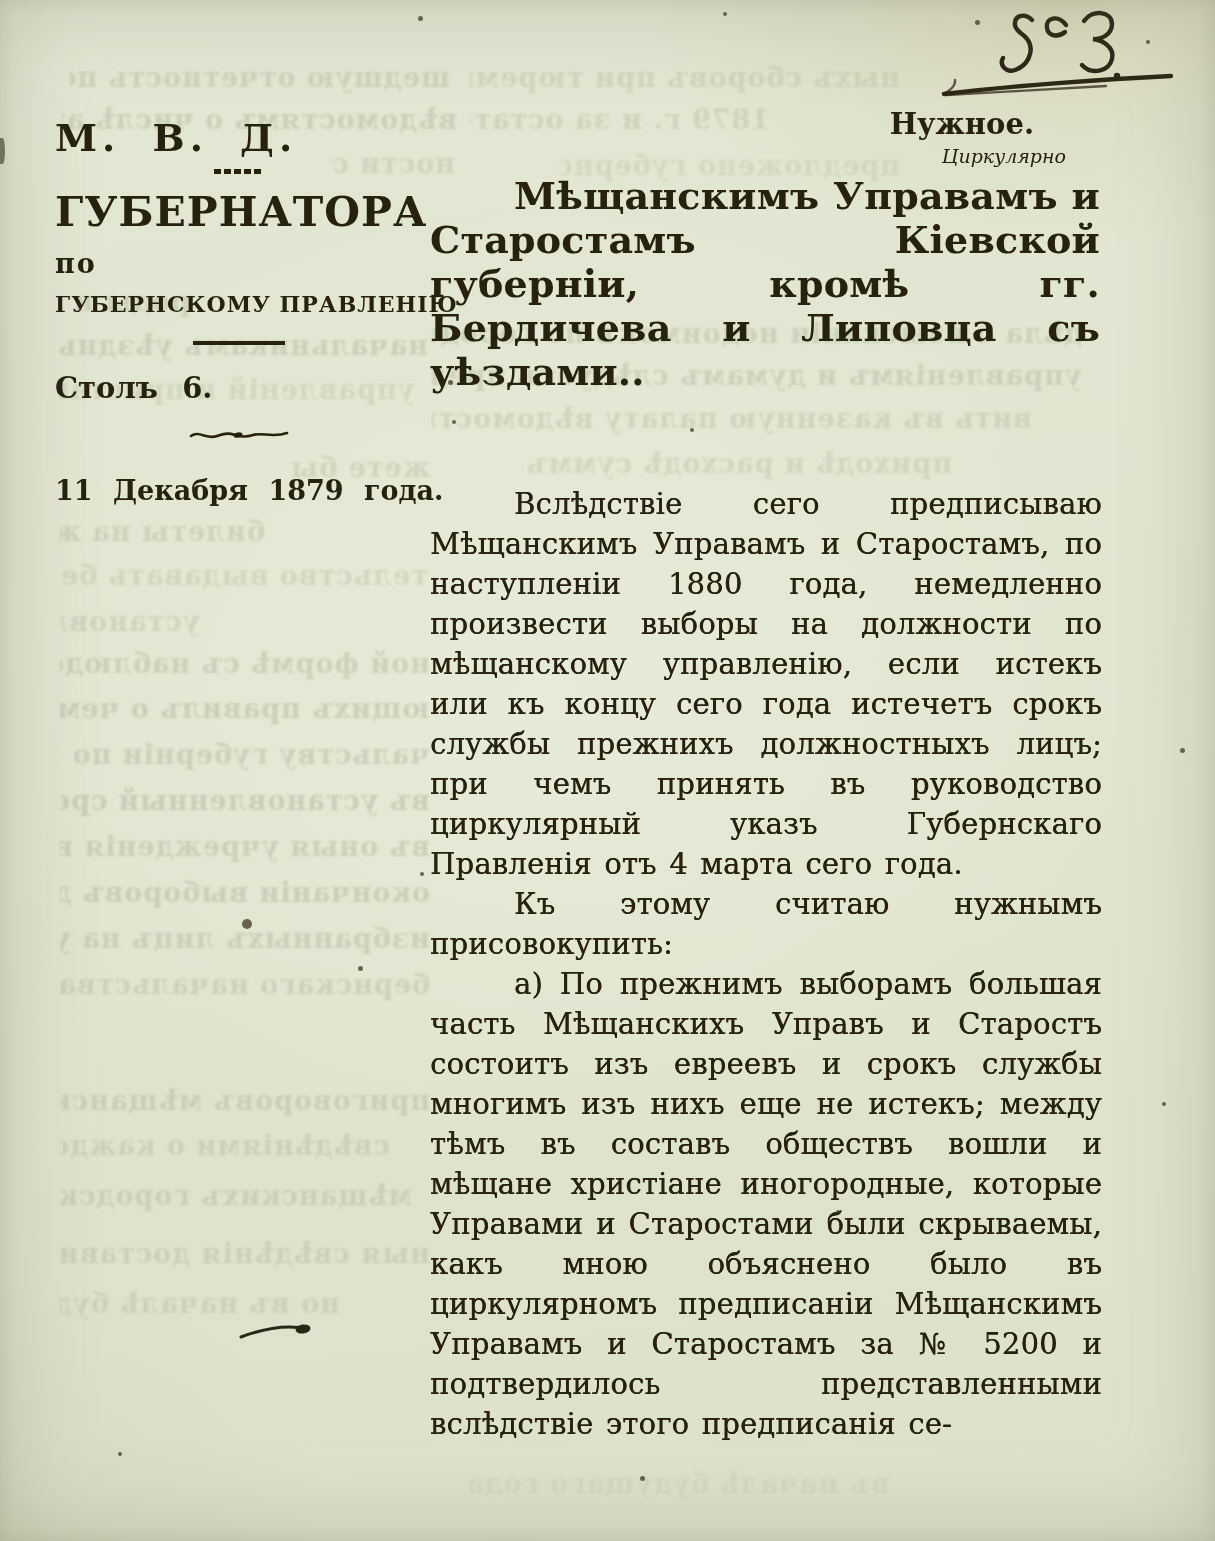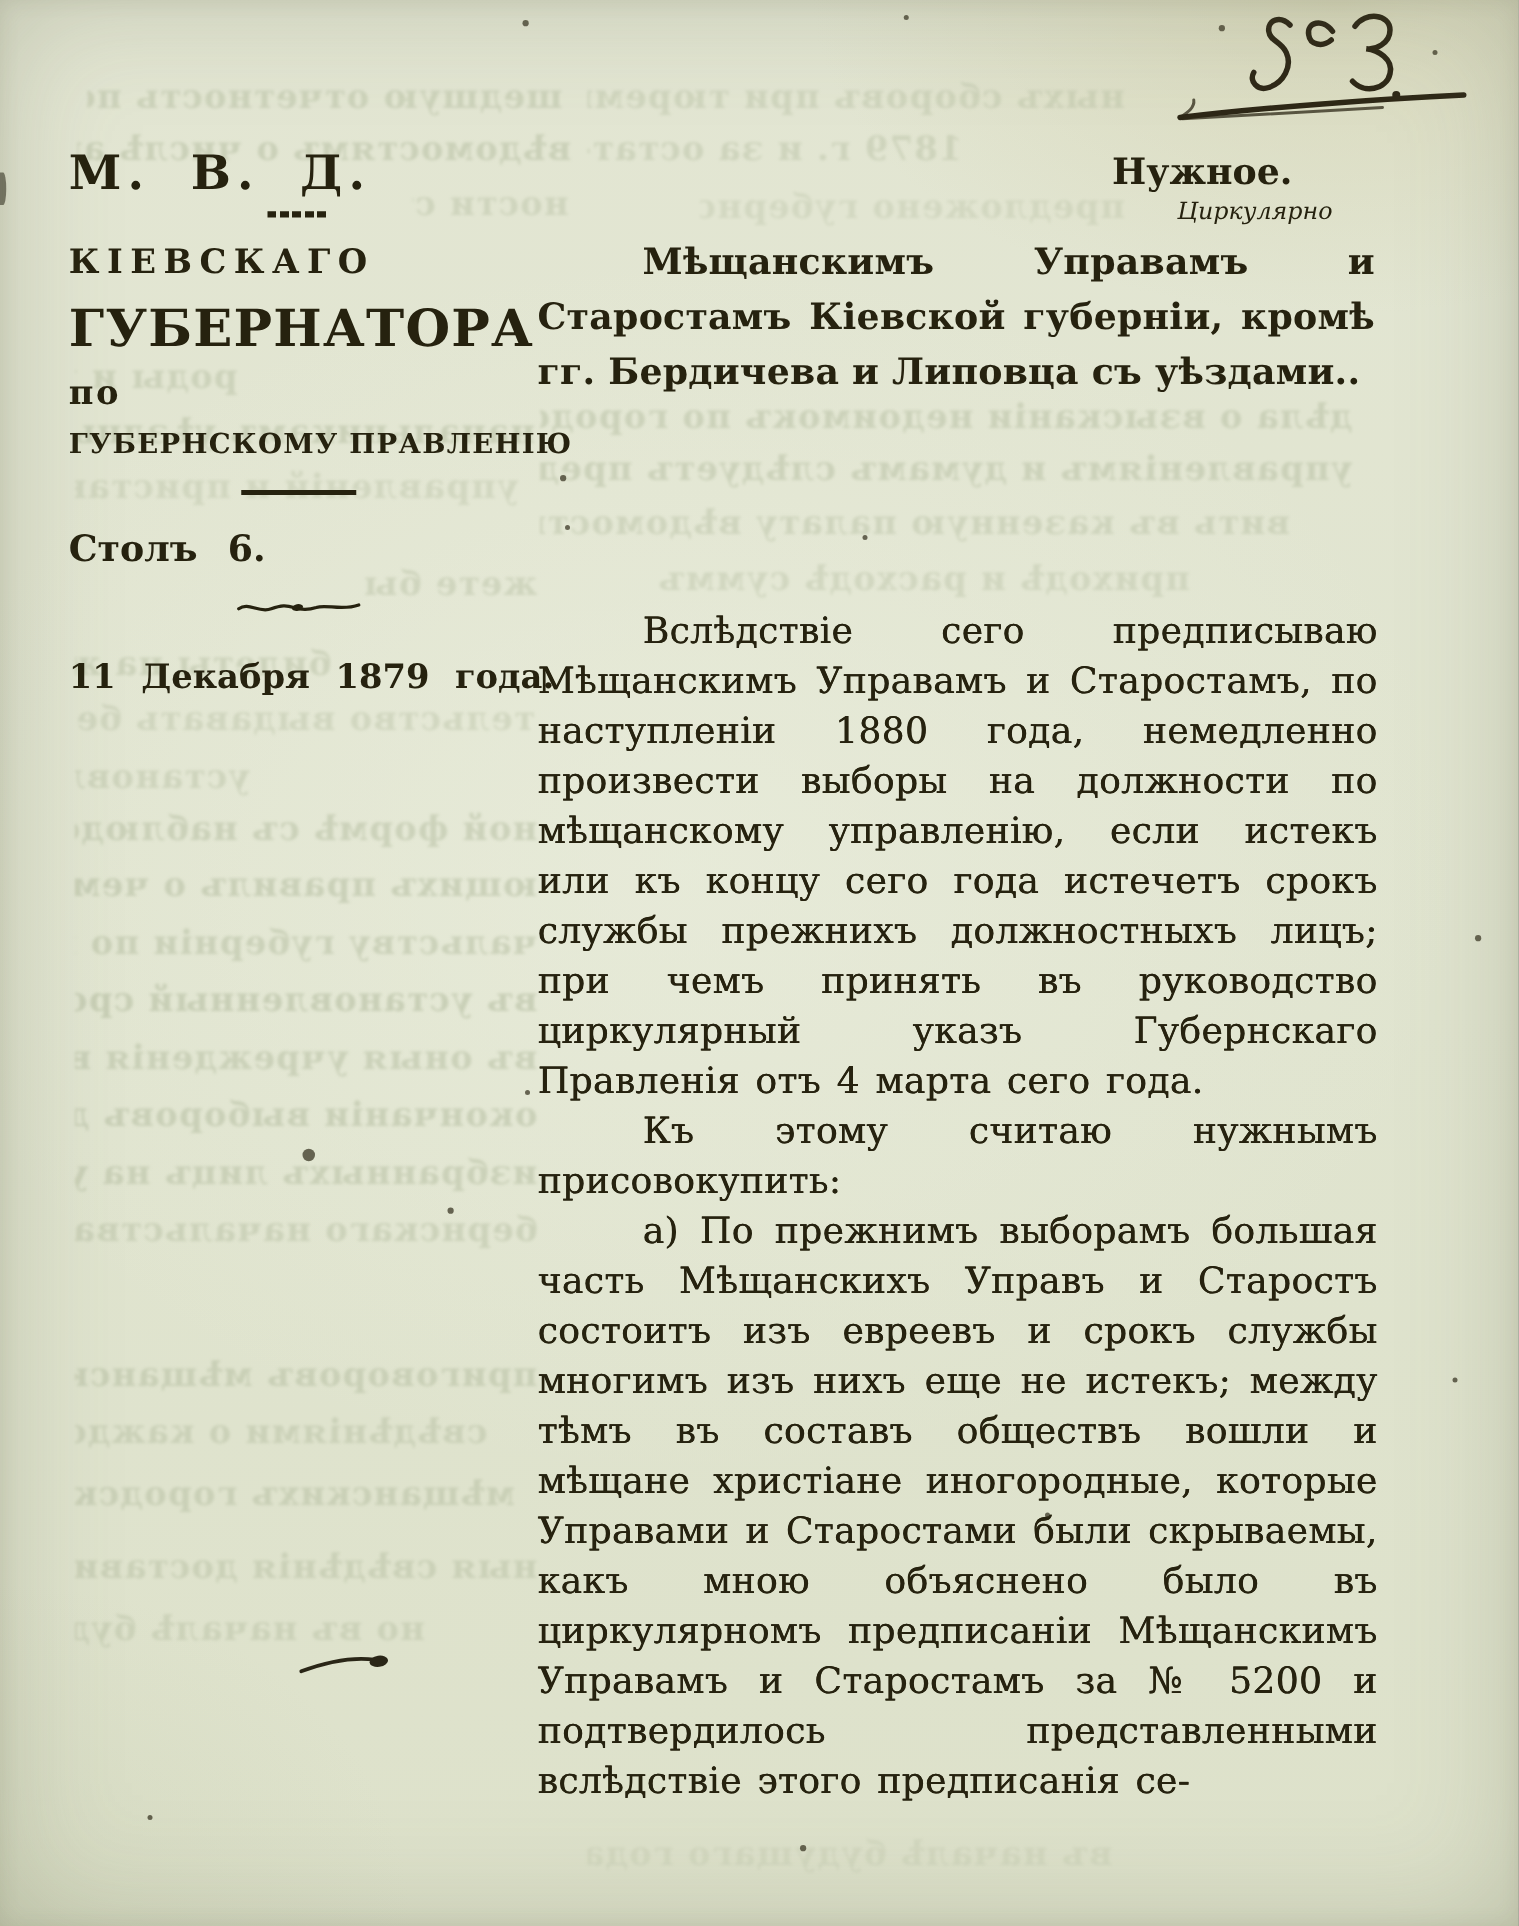--- a/index.html
+++ b/index.html
@@ -56,24 +56,24 @@
   .lh-desk{margin-top:26px;font-size:29px;font-weight:bold;word-spacing:14px;}
   .squiggle{display:block;margin:22px auto 0;}
   .sq-stroke{fill:none;stroke:var(--ink);stroke-width:2.6;stroke-linecap:round;}
   .sq-dot{fill:var(--ink);}
   .lh-date{margin-top:32px;font-size:27px;font-weight:bold;word-spacing:11px;white-space:nowrap;}
   .lh-number-wrap{margin-top:26px;}
   .lh-number{display:inline-block;font-size:30px;font-weight:bold;word-spacing:18px;
     border-bottom:3.5px solid var(--ink);padding:0 26px 8px;}
 
   
-  .doc-header{position:absolute;left:430px;top:120px;width:670px;z-index:2;}
+  .doc-header{position:absolute;left:430px;top:107px;width:670px;z-index:2;}
   .urgency{text-align:right;padding-right:66px;font-size:29px;font-weight:bold;}
   .circular{text-align:right;padding-right:34px;font-size:19px;font-style:italic;margin-top:4px;font-weight:500;}
-  .address{margin:7px 0 0;font-size:29px;line-height:44px;font-weight:bold;
+  .address{margin:7px 0 0;font-size:38px;line-height:44px;font-weight:bold;
     text-align:justify;text-indent:84px;letter-spacing:.2px;}
 
   
   .doc-body{position:absolute;left:430px;top:484px;width:672px;z-index:2;
     font-size:29px;line-height:40px;text-align:justify;letter-spacing:.2px;word-spacing:3px;
     text-shadow:.3px 0 0 currentColor;}
   .doc-body p{margin:0;text-indent:84px;}
 
   
   .ink-squiggle{position:absolute;left:239px;top:1318px;z-index:3;}
@@ -145,21 +145,20 @@
       <circle class="hw-dot" cx="189" cy="72" r="3.2"></circle>
       <path class="hw-stroke" d="M 16 90 C 80 82 180 75 243 72"></path>
       <path class="hw-stroke thin" d="M 16 90 C 22 86 28 82 27 76"></path>
       <path class="hw-stroke thin" d="M 18 91 C 70 88 130 85 178 82"></path>
     </svg>
   </div>
 
   <div class="letterhead">
     <div class="mvd">М. В. Д.</div>
     <div class="mvd-rule"></div>
-    <div class="lh-kiev">КІЕВСКАГО</div>
     <div class="lh-gub">ГУБЕРНАТОРА</div>
     <div class="lh-po">по</div>
     <div class="lh-prav">ГУБЕРНСКОМУ ПРАВЛЕНІЮ</div>
     <div class="lh-rule2"></div>
     <div class="lh-desk">Столъ 6.</div>
     <svg class="squiggle" width="100" height="16" viewBox="0 0 100 16">
       <path class="sq-stroke" d="M2 9 C 10 3 18 13 28 9 C 36 6 40 6 46 8 C 52 10 58 10 64 8 C 72 5 84 11 98 6"></path>
       <ellipse class="sq-dot" cx="49" cy="8" rx="4.5" ry="2.6" transform="rotate(-12 49 8)"></ellipse>
     </svg>
     <div class="lh-date">11 Декабря 1879 года.</div>

